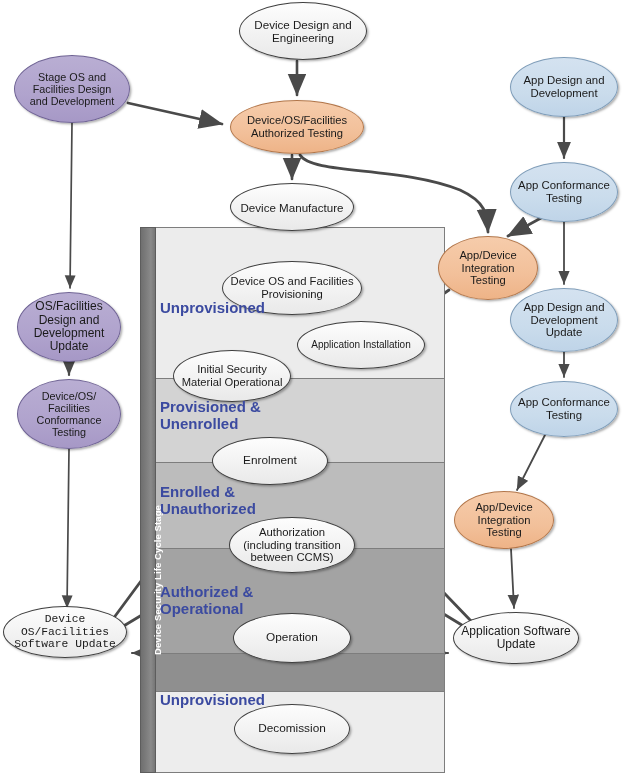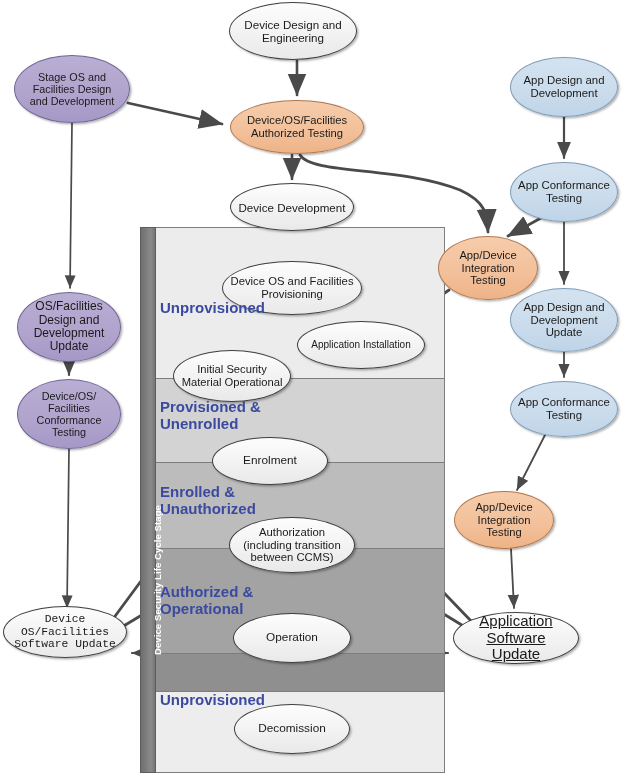--- a/index.html
+++ b/index.html
@@ -136,21 +136,21 @@
 
       <path d="M236,653 L132,653" stroke-width="2.2" marker-end="url(#ah)"></path>
 
       <path d="M348,653 L448,653" stroke-width="2.2" marker-end="url(#ah)"></path>
 
       <path d="M292,663 L292,700" stroke-width="2.6" marker-end="url(#ahT)"></path>
     </g>
   </svg>
 
   <div id="nodes-host">
-      <div class="node n-white" style="left: 229px; top: 2px; width: 128px; height: 58px; font-size: 11.6px;">
+      <div class="node n-white" style="left: 239px; top: 2px; width: 128px; height: 58px; font-size: 11.6px;">
         <div>
           <span>Device Design and</span>
           <span>Engineering</span>
         </div>
       </div>
       <div class="node n-purple" style="left: 14px; top: 55px; width: 116px; height: 68px; font-size: 10.8px;">
         <div>
           <span>Stage OS and</span>
           <span>Facilities Design</span>
           <span>and Development</span>
@@ -169,21 +169,21 @@
         </div>
       </div>
       <div class="node n-blue" style="left: 510px; top: 162px; width: 108px; height: 60px; font-size: 11.4px;">
         <div>
           <span>App Conformance</span>
           <span>Testing</span>
         </div>
       </div>
       <div class="node n-white" style="left: 230px; top: 183px; width: 124px; height: 48px; font-size: 11.6px;">
         <div>
-          <span>Device Development</span>
+          <span>Device Manufacture</span>
         </div>
       </div>
       <div class="node n-orange" style="left: 438px; top: 236px; width: 100px; height: 64px; font-size: 11.2px;">
         <div>
           <span>App/Device</span>
           <span>Integration</span>
           <span>Testing</span>
         </div>
       </div>
       <div class="node n-white" style="left: 222px; top: 261px; width: 140px; height: 54px; font-size: 11.3px;">
@@ -255,21 +255,21 @@
         <div>
           <span>Device OS/Facilities</span>
           <span>Software Update</span>
         </div>
       </div>
       <div class="node n-white" style="left: 233px; top: 613px; width: 118px; height: 50px; font-size: 11.8px;">
         <div>
           <span>Operation</span>
         </div>
       </div>
-      <div class="node n-white" style="left: 453px; top: 612px; width: 126px; height: 52px; font-size: 15px; text-decoration: underline;">
+      <div class="node n-white" style="left: 453px; top: 612px; width: 126px; height: 52px; font-size: 12px;">
         <div>
           <span>Application Software</span>
           <span>Update</span>
         </div>
       </div>
       <div class="node n-white" style="left: 234px; top: 704px; width: 116px; height: 50px; font-size: 11.8px;">
         <div>
           <span>Decomission</span>
         </div>
       </div>

